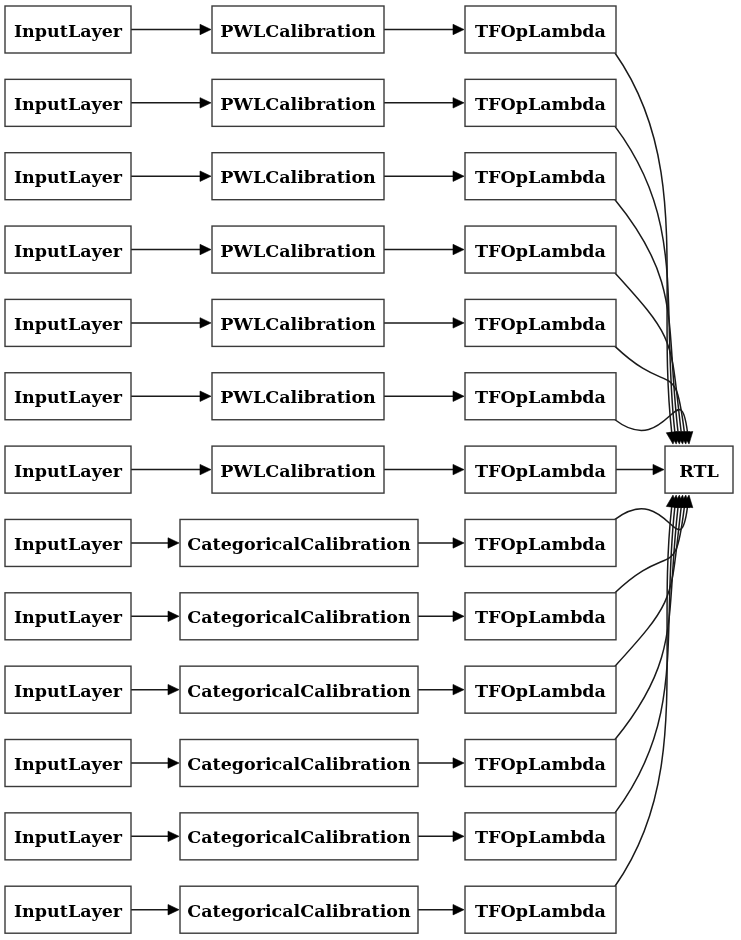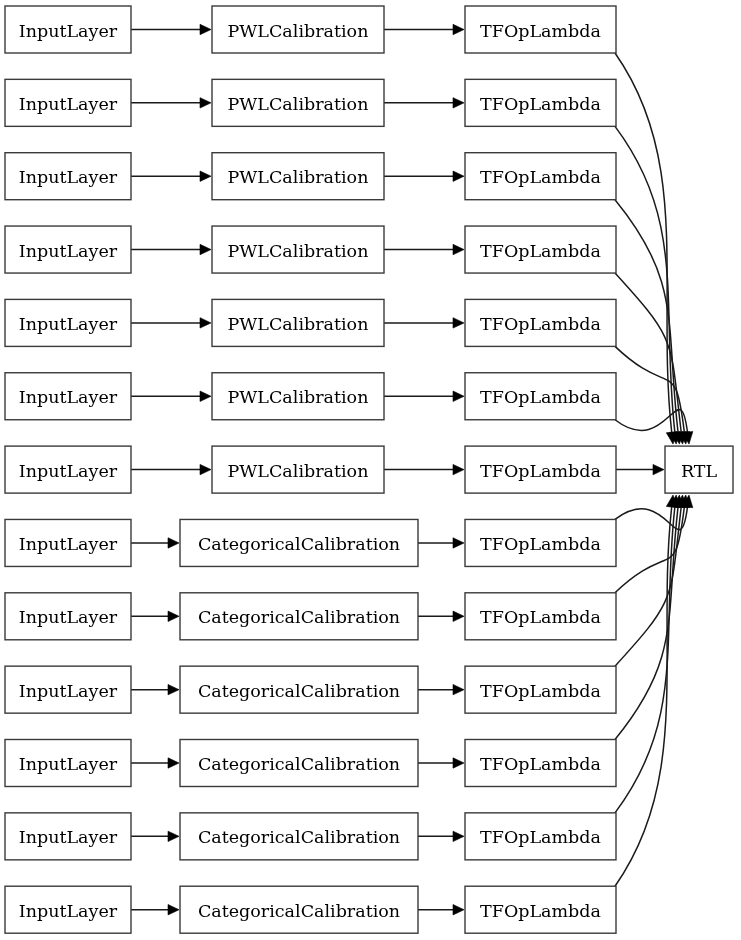--- a/index.html
+++ b/index.html
@@ -10,20 +10,21 @@
   body {
     width: 741px;
     height: 940px;
     font-family: "DejaVu Serif", "Liberation Serif", serif;
     overflow: hidden;
   }
   #graph-root {
     position: relative;
     width: 741px;
     height: 940px;
+    font-weight: bold;
   }
   svg.graph-canvas {
     position: absolute;
     top: 0;
     left: 0;
     width: 741px;
     height: 940px;
     display: block;
   }
   .node-box {

